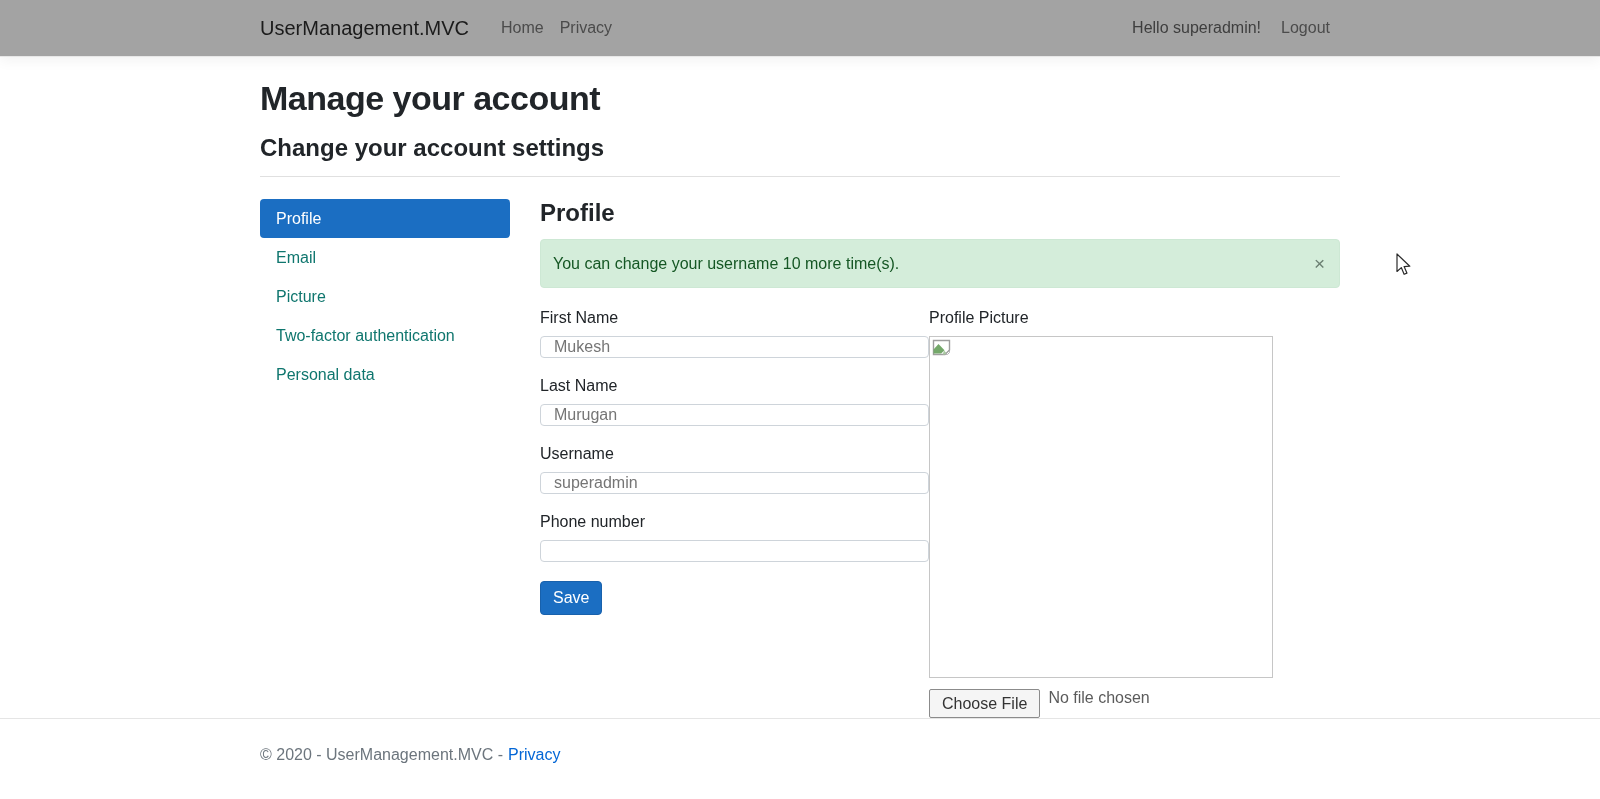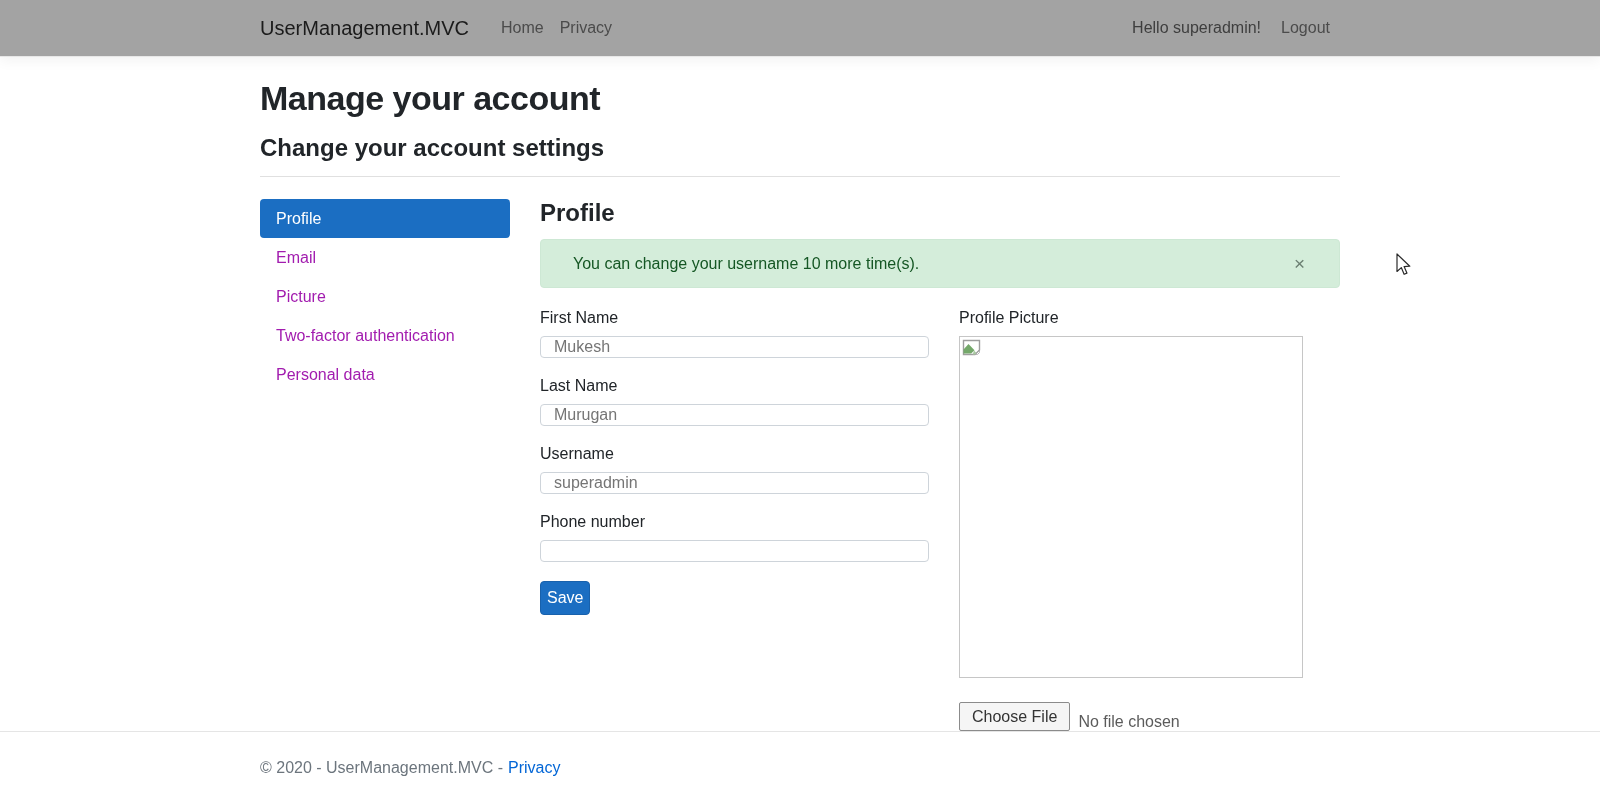--- a/index.html
+++ b/index.html
@@ -31,63 +31,63 @@
   .page-main .container { padding-top: 22px; }
   h1.page-title { font-size: 34px; font-weight: 600; margin: 0 0 14px 0; letter-spacing: -0.5px; }
   h3.page-subtitle { font-size: 24px; font-weight: 600; margin: 16px 0 14px 0; }
   hr.divider { border: none; border-top: 1px solid rgba(0,0,0,.12); margin: 0 0 22px 0; }
 
   .row { display: flex; gap: 30px; }
 
   
   .side-nav { width: 250px; flex: 0 0 250px; display: flex; flex-direction: column; }
   .side-link {
-    display: block; padding: 8px 16px; color: #a21caf; text-decoration: none;
+    display: block; padding: 8px 16px; color: #0f766e; text-decoration: none;
     border-radius: 4px; line-height: 23px; cursor: pointer;
   }
   .side-link.active { background: #1b6ec2; color: #fff; }
 
   
   .content-col { flex: 1 1 auto; }
   h4.section-title { font-size: 24px; font-weight: 600; margin: 0 0 12px 0; }
 
   .alert-success {
     background: #d4edda; border: 1px solid #cde8d4; color: #155724;
-    border-radius: 4px; padding: 12px 32px; margin-bottom: 21px;
+    border-radius: 4px; padding: 12px 12px; margin-bottom: 21px;
     display: flex; align-items: center; justify-content: space-between;
     min-height: 49px;
   }
   .alert-close {
     background: none; border: none; color: #6b7f72; font-size: 19px; line-height: 1;
     cursor: pointer; padding: 0 2px; font-family: inherit;
   }
 
-  .form-row { display: flex; gap: 30px; }
+  .form-row { display: flex; }
   .form-col { width: 389px; flex: 0 0 389px; }
   .pic-col { flex: 1 1 auto; }
 
   .form-group { margin-bottom: 19px; }
   .form-label { display: block; margin-bottom: 9px; color: #212529; }
   .form-control {
     width: 100%; height: 22px; padding: 6px 13px; font-size: 16px;
     font-family: "Liberation Sans", sans-serif;
     color: #757575; border: 1px solid #ced4da; border-radius: 4px; background: #fff;
     outline: none;
   }
   .btn-primary {
     background: #1b6ec2; border: 1px solid #1861ac; color: #fff;
-    font-size: 16px; font-family: inherit; padding: 7px 6px; border-radius: 4px;
+    font-size: 16px; font-family: inherit; padding: 7px 12px; border-radius: 4px;
     cursor: pointer; margin-top: 0;
   }
 
   .img-frame {
     width: 344px; height: 342px; border: 1px solid #c6c6c6;
     background: #fff; padding: 2px;
   }
-  .file-row { margin-top: 24px; display: flex; align-items: flex-end; }
+  .file-row { margin-top: 11px; display: flex; align-items: flex-start; }
   .file-btn {
     background: #f5f5f5; border: 1px solid #8b8b8b; border-radius: 2px;
     font-size: 16px; font-family: inherit; color: #333;
     padding: 4px 12px; height: 29px; cursor: pointer;
   }
   .file-status { color: #5b5b5b; margin-left: 8px; }
 
   
   .footer {
     flex: 0 0 auto; height: 86px; border-top: 1px solid #e5e5e5;

